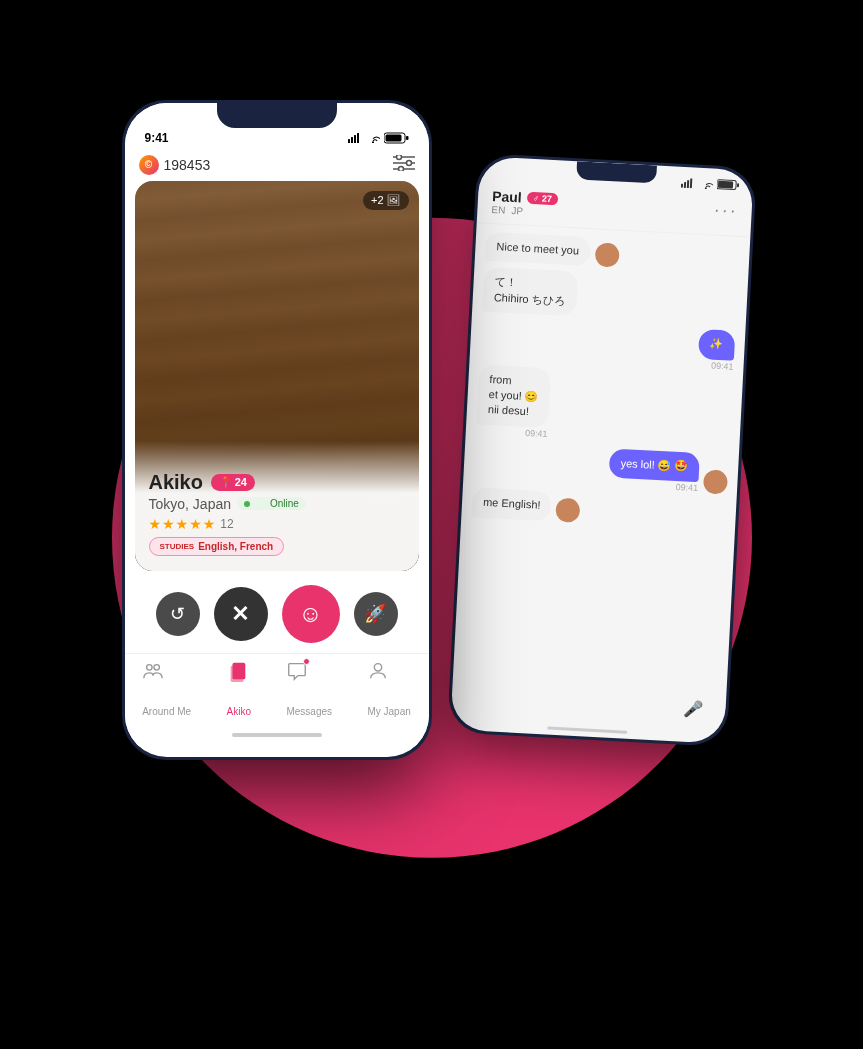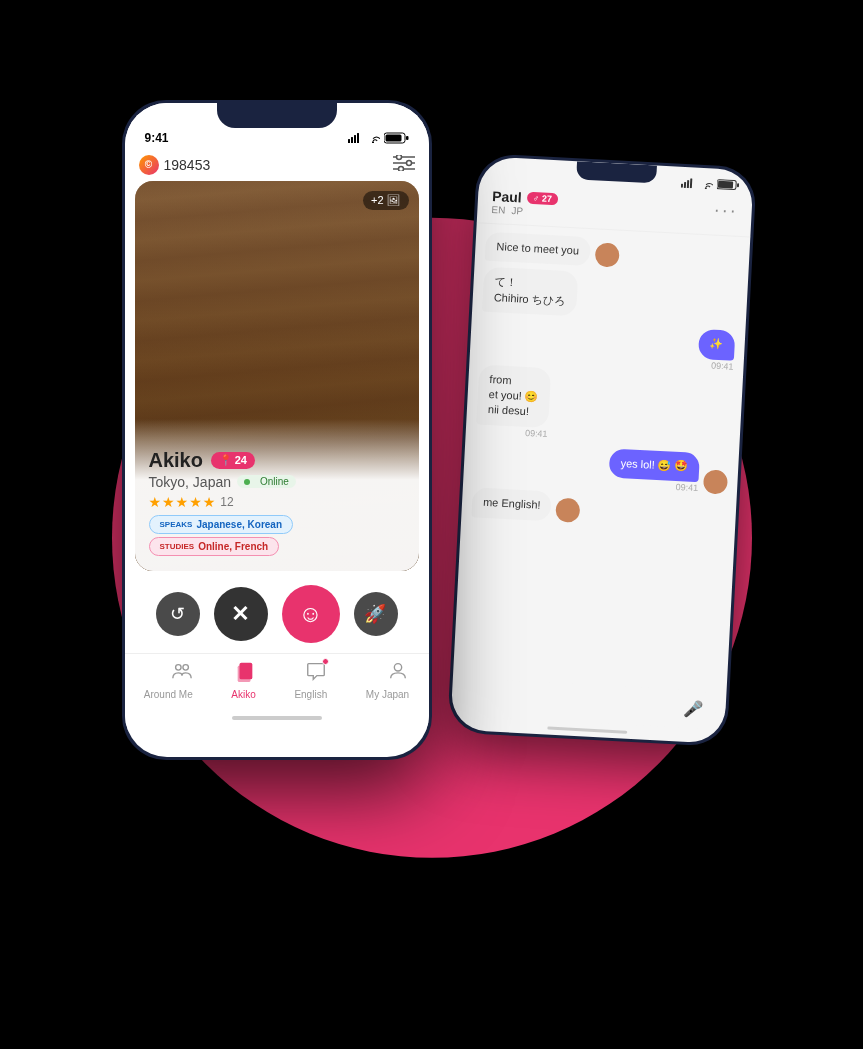--- a/index.html
+++ b/index.html
@@ -223,21 +223,21 @@
     }
 
     .online-badge {
       background: #e8f5e9;
       color: #2e7d32;
       font-size: 10px;
       border-radius: 10px;
       padding: 1px 7px;
       display: flex;
       align-items: center;
-      gap: 10px;
+      gap: 20px;
     }
 
     .online-dot {
       width: 6px;
       height: 6px;
       border-radius: 50%;
       background: #4caf50;
     }
 
     .stars-row {
@@ -347,22 +347,22 @@
       justify-content: space-around;
       align-items: center;
       padding: 6px 0 12px;
       background: #fff;
       border-top: 1px solid #eee;
     }
 
     .nav-item {
       display: flex;
       flex-direction: column;
-      align-items: flex-end;
-      gap: 2px;
+      align-items: flex-start;
+      gap: 19px;
       cursor: pointer;
     }
 
     .nav-icon {
       font-size: 20px;
       color: #999;
     }
 
     .nav-icon.active {
       color: #e8336d;
@@ -792,29 +792,23 @@
               <div class="online-badge">
                 <div class="online-dot"></div>
                 <span>Online</span>
               </div>
             </div>
             <div class="stars-row">
               <span class="stars">★★★★★</span>
               <span class="rating-count">12</span>
             </div>
             <div class="tags-row">
-              <div class="tag tag-speaks">
-                <span class="tag-label">SPEAKS</span>
-                <span>Japanese, Korean</span>
-              </div>
-            </div>
-            <div class="tags-row">
               <div class="tag tag-studies">
                 <span class="tag-label">STUDIES</span>
-                <span>Online, French</span>
+                <span>English, French</span>
               </div>
             </div>
           </div>
         </div>
 
         <div class="action-buttons">
           <button class="btn-action btn-sm" style="font-size:18px;">↺</button>
           <button class="btn-action btn-md" style="font-size:22px;font-weight:700;">✕</button>
           <button class="btn-action btn-lg" style="font-size:24px;">☺</button>
           <button class="btn-action btn-sm btn-boost" style="font-size:18px;">🚀</button>
@@ -841,21 +835,21 @@
             </div>
             <span class="nav-label active">Akiko</span>
           </div>
           <div class="nav-item">
             <div class="nav-icon" style="position:relative;">
               <svg width="22" height="22" viewBox="0 0 24 24" fill="none">
                 <path d="M4 4 L20 4 Q21 4 21 5 L21 16 Q21 17 20 17 L13 17 L9 21 L9 17 L4 17 Q3 17 3 16 L3 5 Q3 4 4 4Z" stroke="#999" stroke-width="1.5" fill="none"></path>
               </svg>
               <div style="position:absolute;top:-2px;right:-2px;width:7px;height:7px;background:#e8336d;border-radius:50%;border:1px solid #fff;"></div>
             </div>
-            <span class="nav-label">English</span>
+            <span class="nav-label">Messages</span>
           </div>
           <div class="nav-item">
             <div class="nav-icon">
               <svg width="22" height="22" viewBox="0 0 24 24" fill="none">
                 <circle cx="12" cy="8" r="4" stroke="#999" stroke-width="1.5"></circle>
                 <path d="M4 20 Q4 14 12 14 Q20 14 20 20" stroke="#999" stroke-width="1.5" fill="none"></path>
               </svg>
             </div>
             <span class="nav-label">My Japan</span>
           </div>

